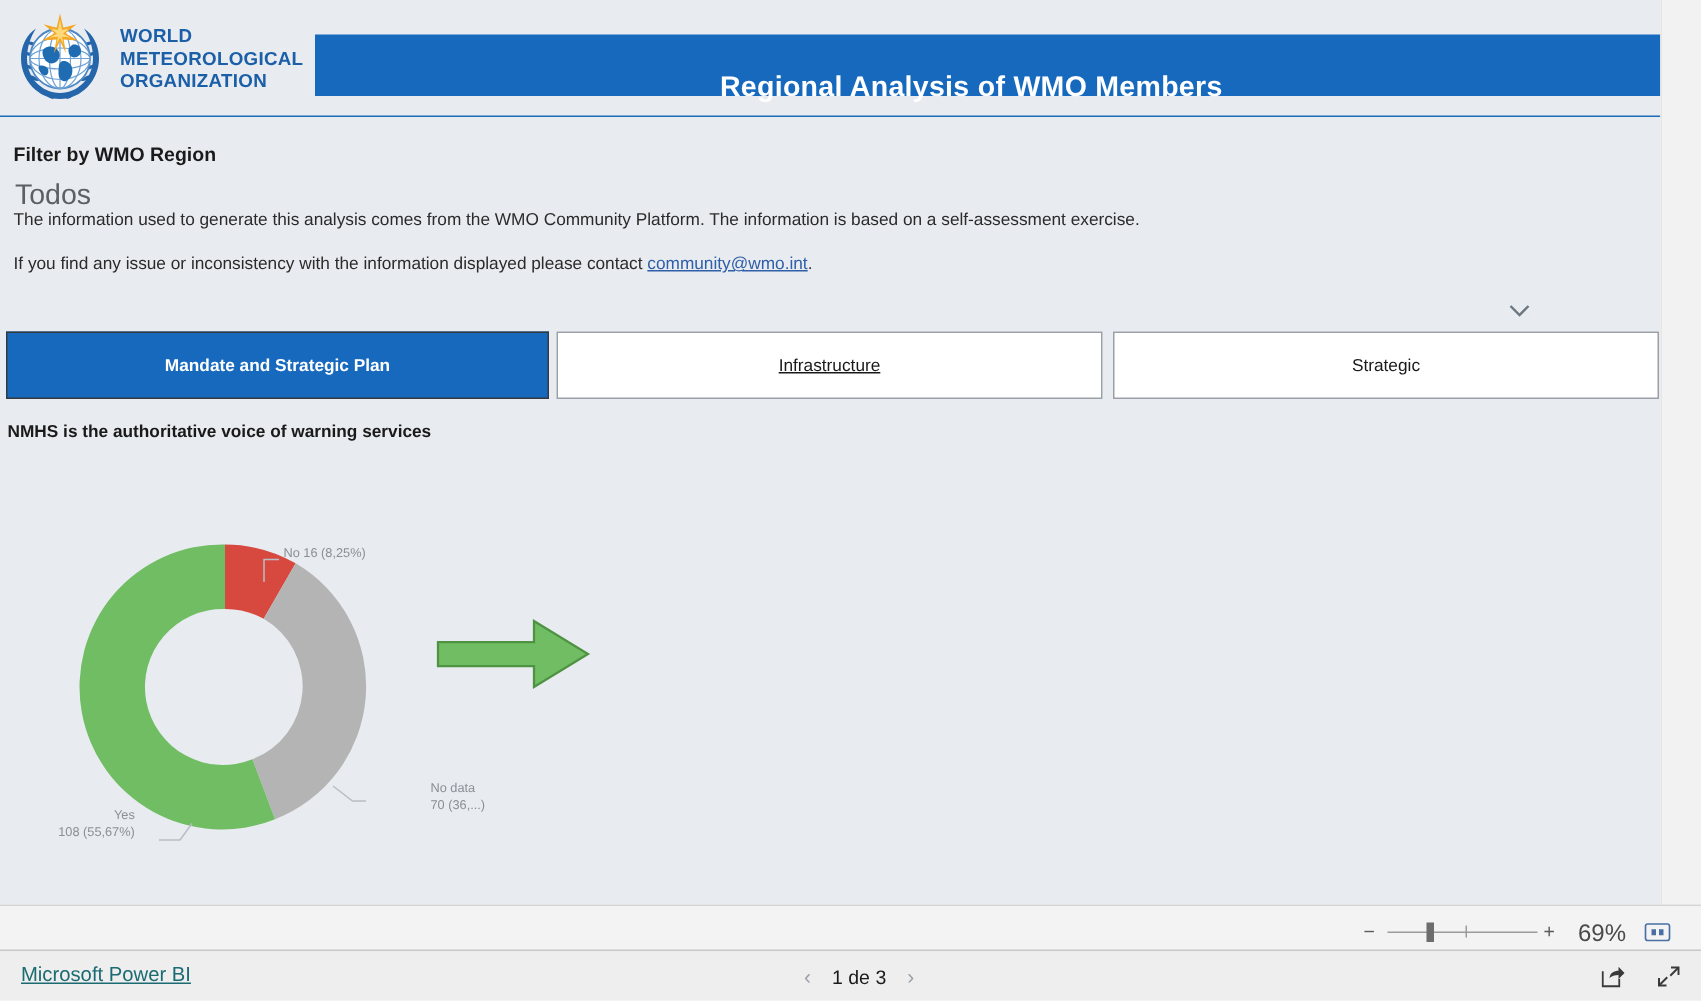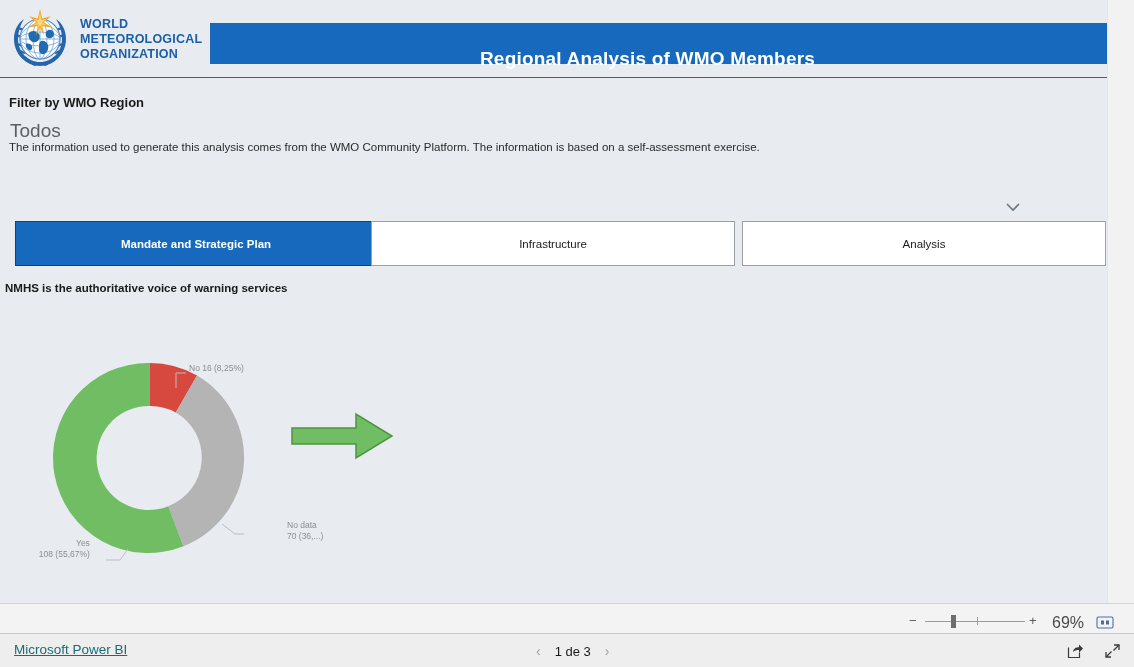--- a/index.html
+++ b/index.html
@@ -80,22 +80,22 @@
   }
   .tab{
     position:absolute;top:0;height:45px;
     box-sizing:border-box;
     display:flex;align-items:center;justify-content:center;
     font-size:11.5px;border:1px solid #9aa0a6;
     cursor:pointer;
   }
   .tab.active{background:#1769be;color:#ffffff;font-weight:700;border-color:#333a40;}
   .tab.idle{background:#ffffff;color:#1a1a1a;font-weight:400;}
-  .tab-0{left:15px;width:362px;}
-  .tab-1{left:371px;width:364px;}
+  .tab-0{left:4px;width:362px;}
+  .tab-1{left:371px;width:364px;text-decoration:underline;}
   .tab-2{left:742px;width:364px;}
 
   
   .visual{
     position:absolute;left:0;top:276px;width:1107px;height:320px;
   }
   .visual-title{
     position:absolute;left:5px;top:6px;
     font-size:11.5px;font-weight:700;color:#1a1a1a;
   }
@@ -216,31 +216,34 @@
       <div class="filter-value">Todos</div>
 
       <div class="filter-chevron">
         <svg width="16" height="10" viewBox="0 0 16 10">
           <polyline points="2,2 8,8 14,2" fill="none" stroke="#6b7680" stroke-width="1.6"></polyline>
         </svg>
       </div>
 
       <div class="note1">The information used to generate this analysis comes from the WMO Community Platform. The information is based on a self-assessment exercise.</div>
 
+      <div class="note2">
+        <span>If you find any issue or inconsistency with the information displayed please contact </span><a href="#">community@wmo.int</a><span>.</span>
+      </div>
     </div>
 
     <div class="tabs">
       <div class="tab tab-0 active">
         <span>Mandate and Strategic Plan</span>
       </div>
       <div class="tab tab-1 idle">
         <span>Infrastructure</span>
       </div>
       <div class="tab tab-2 idle">
-        <span>Analysis</span>
+        <span>Strategic</span>
       </div>
     </div>
 
     <div class="visual">
       <div class="visual-title">NMHS is the authoritative voice of warning services</div>
 
       <div class="donut-area">
         <svg width="420" height="290" viewBox="0 0 420 290">
 
           <path fill="#d7483f" d="M150 65

